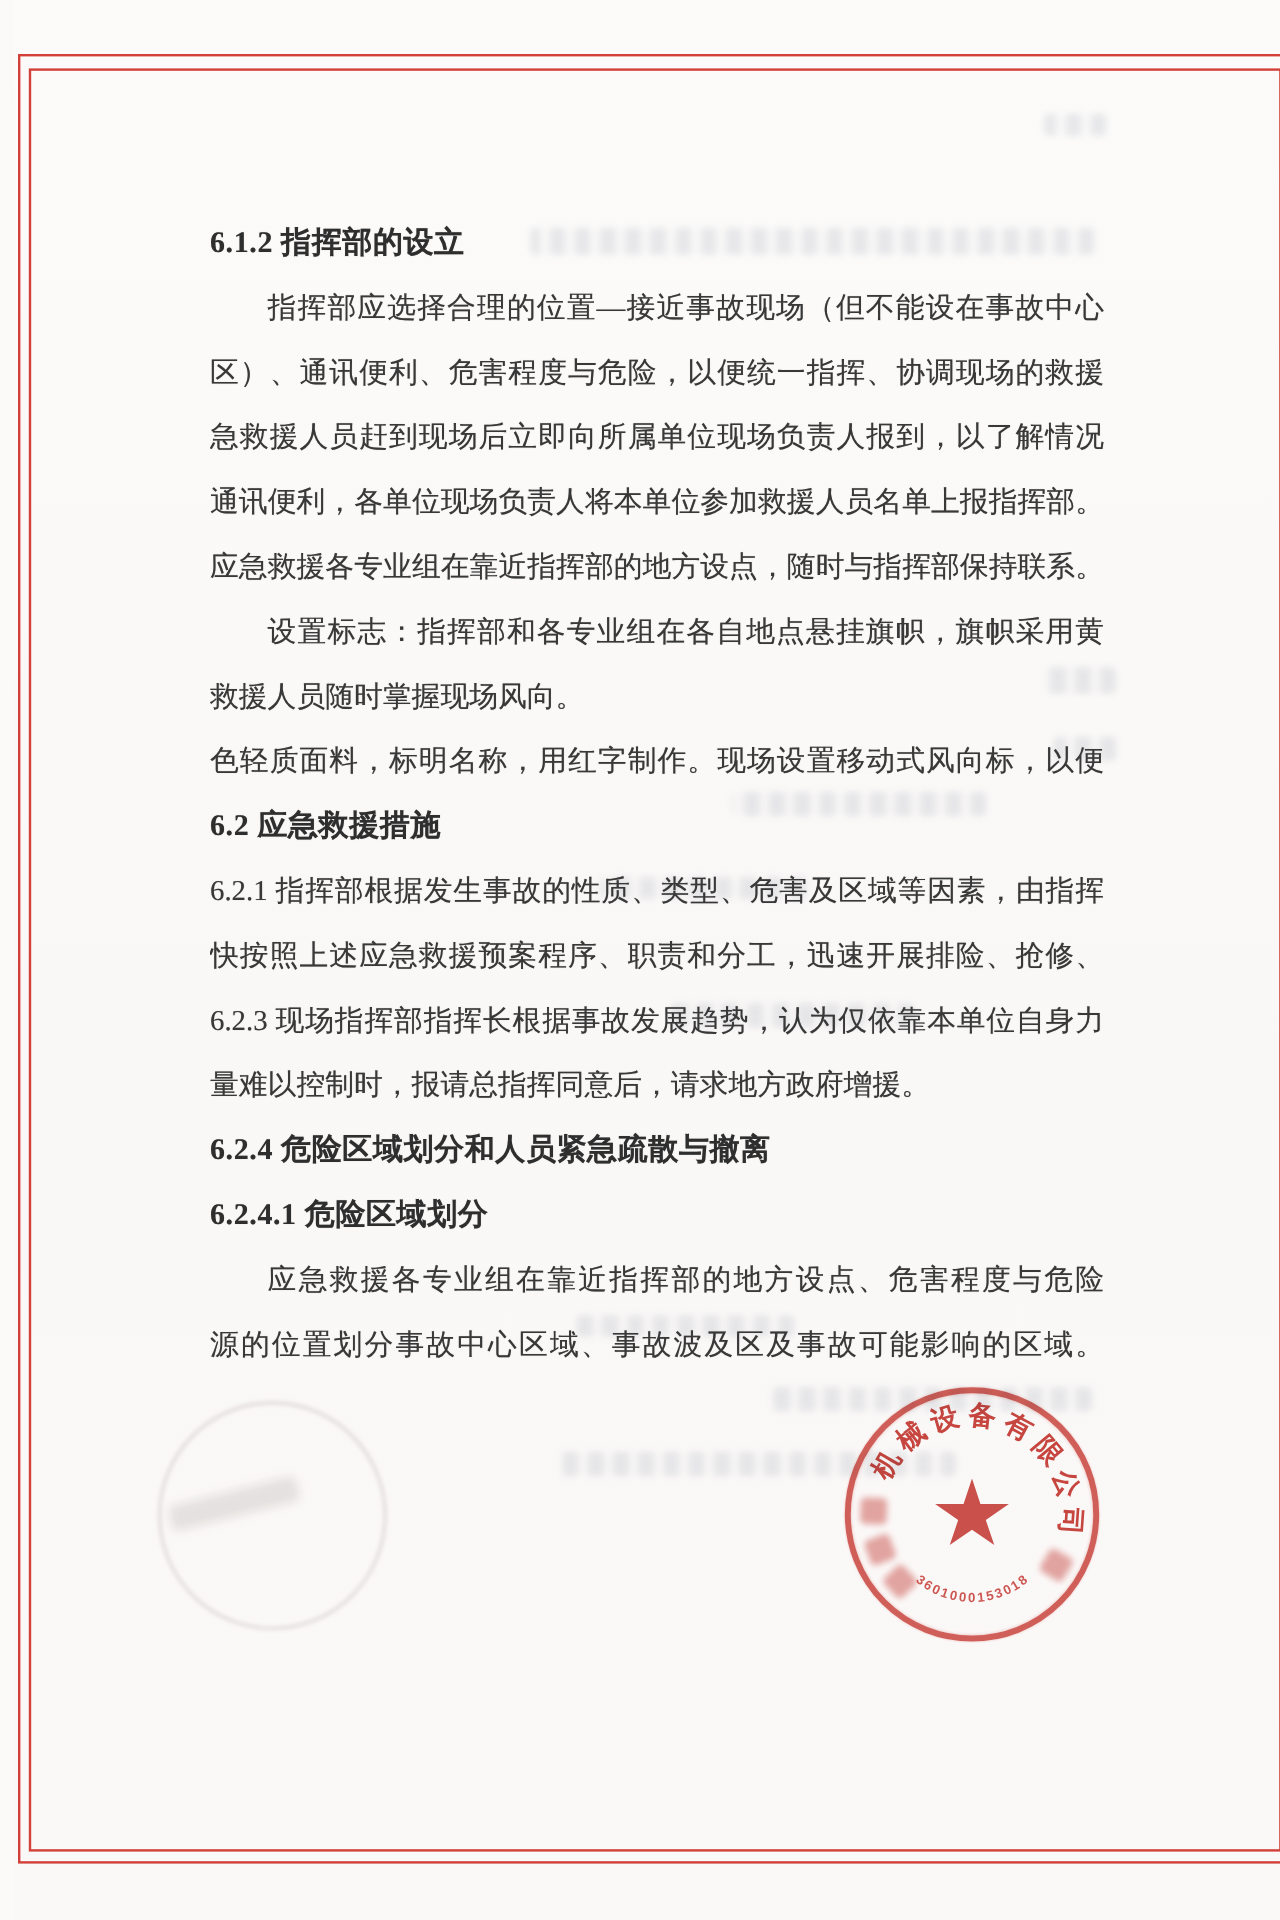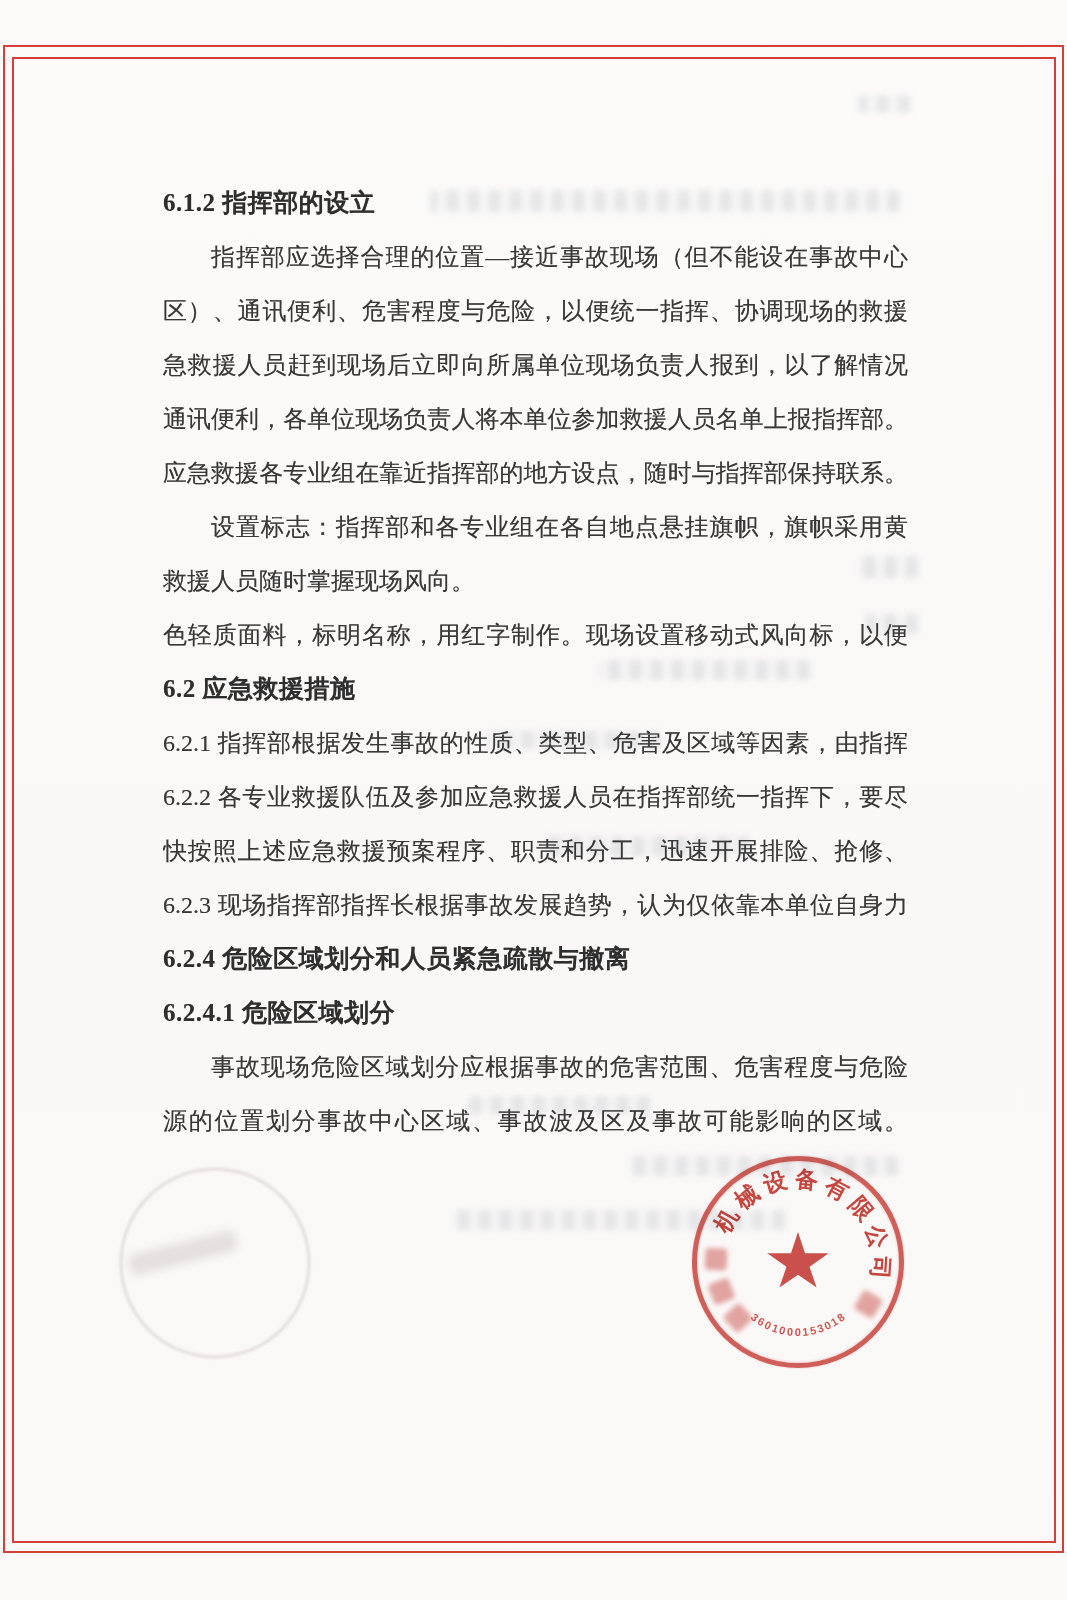--- a/index.html
+++ b/index.html
@@ -6,20 +6,21 @@
   html, body { width: 1067px; height: 1600px; }
   body {
     font-family: "Liberation Serif", "DejaVu Serif", serif;
     background: #fbfaf9;
     position: relative;
     overflow: hidden;
   }
   .page {
     position: absolute; inset: 0;
     background: linear-gradient(180deg, #fcfbfa 0%, #faf8f7 55%, #fbf9f8 100%);
+    margin-left: 12px;
   }
   
   .frame-outer {
     position: absolute; left: 3px; top: 45px; width: 1061px; height: 1508px;
     border: 2px solid #d24039;
   }
   .frame-inner {
     position: absolute; left: 12px; top: 57px; width: 1044px; height: 1486px;
     border: 2px solid #d24039;
   }
@@ -138,26 +139,26 @@
       <div class="line body indent justify">指挥部应选择合理的位置—接近事故现场（但不能设在事故中心</div>
       <div class="line body justify">区）、通讯便利、危害程度与危险，以便统一指挥、协调现场的救援</div>
       <div class="line body justify">急救援人员赶到现场后立即向所属单位现场负责人报到，以了解情况</div>
       <div class="line body justify">通讯便利，各单位现场负责人将本单位参加救援人员名单上报指挥部。</div>
       <div class="line body justify">应急救援各专业组在靠近指挥部的地方设点，随时与指挥部保持联系。</div>
       <div class="line body indent justify">设置标志：指挥部和各专业组在各自地点悬挂旗帜，旗帜采用黄</div>
       <div class="line body">救援人员随时掌握现场风向。</div>
       <div class="line body justify">色轻质面料，标明名称，用红字制作。现场设置移动式风向标，以便</div>
       <div class="line heading">6.2 应急救援措施</div>
       <div class="line body justify">6.2.1 指挥部根据发生事故的性质、类型、危害及区域等因素，由指挥</div>
-      <div class="line body justify">6.2.2 各专业救援队伍及参加应急救援人员在指挥部统一指挥下，要尽</div>
       <div class="line body justify">快按照上述应急救援预案程序、职责和分工，迅速开展排险、抢修、</div>
       <div class="line body justify">6.2.3 现场指挥部指挥长根据事故发展趋势，认为仅依靠本单位自身力</div>
+      <div class="line body">量难以控制时，报请总指挥同意后，请求地方政府增援。</div>
       <div class="line heading">6.2.4 危险区域划分和人员紧急疏散与撤离</div>
       <div class="line heading">6.2.4.1 危险区域划分</div>
-      <div class="line body indent justify">事故现场危险区域划分应根据事故的危害范围、危害程度与危险</div>
+      <div class="line body indent justify">应急救援各专业组在靠近指挥部的地方设点、危害程度与危险</div>
       <div class="line body justify">源的位置划分事故中心区域、事故波及区及事故可能影响的区域。</div>
     </div>
 
   <div class="seal">
     <div class="seal-ring"></div>
     <div class="seal-star"></div>
     <div id="seal-arc">
         <span class="seal-char" style="transform: rotate(-60deg) translateY(-82px);">机</span>
         <span class="seal-char" style="transform: rotate(-38deg) translateY(-82px);">械</span>
         <span class="seal-char" style="transform: rotate(-16deg) translateY(-82px);">设</span>

